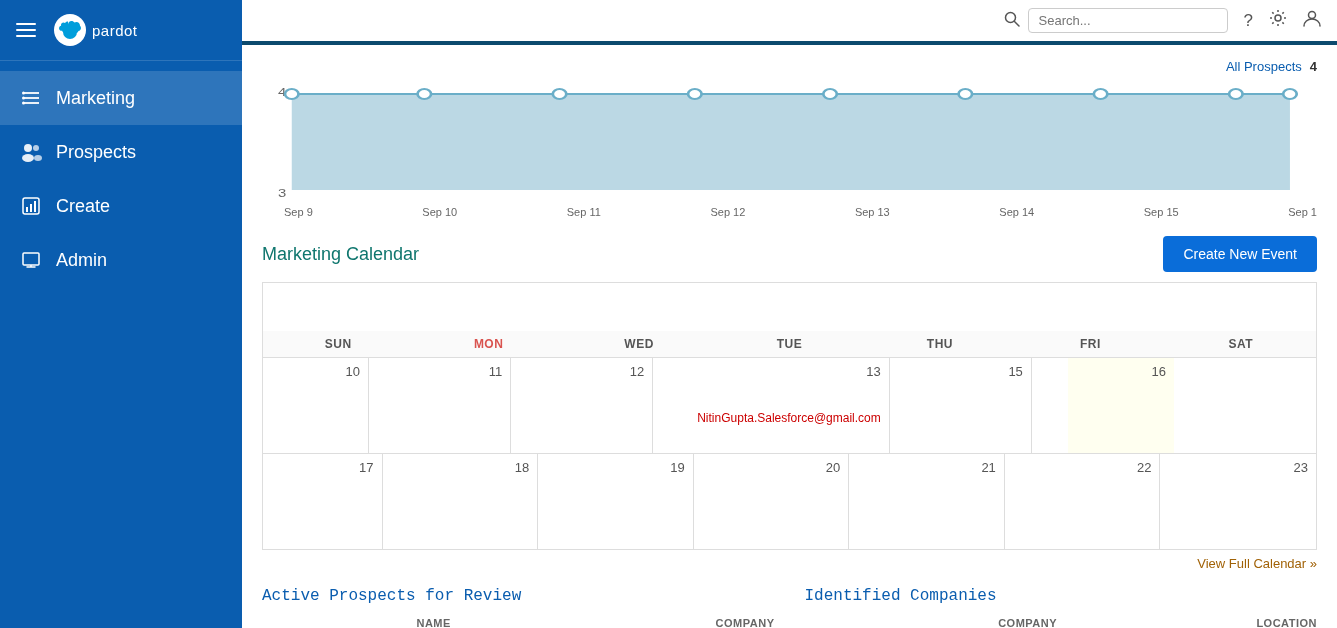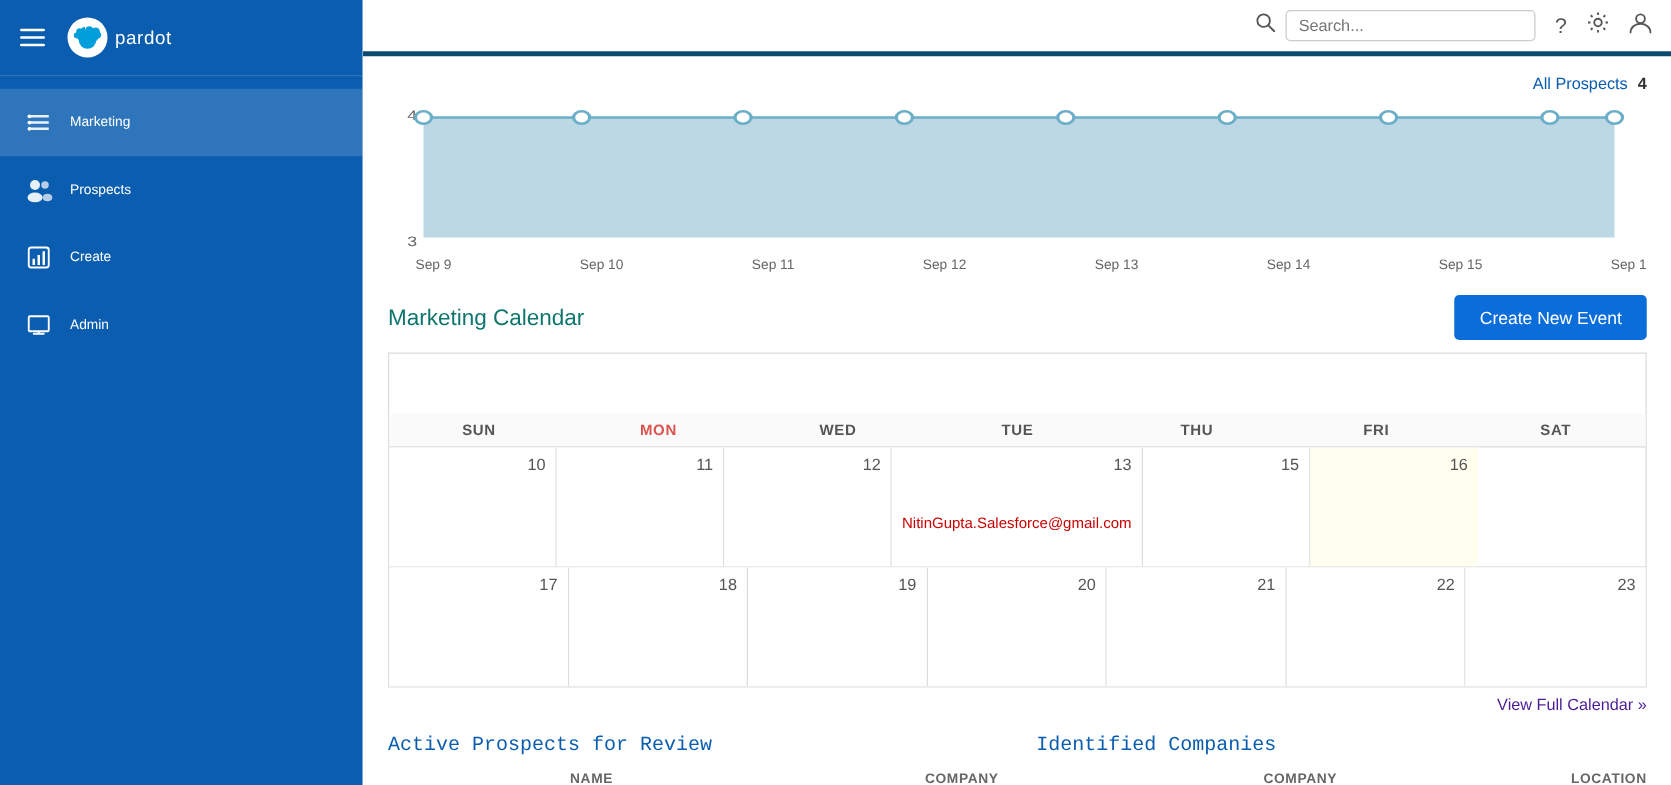--- a/index.html
+++ b/index.html
@@ -1,20 +1,20 @@
 <!DOCTYPE html>
 <html><head>
   <meta charset="utf-8">
   <style>
     * { box-sizing: border-box; margin: 0; padding: 0; }
     body { font-family: 'Segoe UI', Arial, sans-serif; display: flex; height: 628px; overflow: hidden; background: #f4f6f9; }
 
     
     #sidebar {
-      width: 290px;
+      width: 242px;
       background: #0a5daf;
       color: white;
       display: flex;
       flex-direction: column;
       min-height: 628px;
     }
     #sidebar-header {
       padding: 14px 16px;
       display: flex;
       align-items: center;
@@ -32,21 +32,21 @@
     }
     .logo-sf svg { width: 24px; height: 24px; }
     .logo-pardot { color: white; font-size: 15px; font-weight: 400; letter-spacing: 0.5px; }
 
     .sidebar-nav { display: flex; flex-direction: column; margin-top: 10px; }
     .sidebar-item {
       display: flex; align-items: center; gap: 14px;
       padding: 16px 20px;
       color: white;
       cursor: pointer;
-      font-size: 11px;
+      font-size: 18px;
       font-weight: 500;
     }
     .sidebar-item.active { background: rgba(255,255,255,0.15); }
     .sidebar-icon { width: 22px; height: 22px; display: flex; align-items: center; justify-content: center; flex-shrink: 0; }
 
     
     #main {
       flex: 1;
       display: flex;
       flex-direction: column;
@@ -109,39 +109,39 @@
       font-size: 14px;
       cursor: pointer;
       font-weight: 500;
     }
     .cal-header-row { display: grid; grid-template-columns: repeat(7, 1fr); border-bottom: 1px solid #ddd; }
     .cal-day-header {
       text-align: center; padding: 6px 0; font-size: 12px; font-weight: 600;
       color: #555; letter-spacing: 0.5px;
     }
     .cal-day-header.mon { color: #d9534f; }
-    .cal-row { display: grid; grid-template-columns: repeat(7, 1fr); border-bottom: 1px solid #ddd; }
+    .cal-row { display: grid; grid-template-columns: repeat(7, 1fr); border-bottom: 1px solid #ddd; gap: 36px; }
     .cal-cell {
       min-height: 95px; border-right: 1px solid #ddd; padding: 4px 8px;
       font-size: 13px; color: #333; position: relative; background: white;
     }
     .cal-cell:last-child { border-right: none; }
     .cal-cell.today { background: #fffff0; }
     .cal-date { text-align: right; color: #555; font-size: 13px; padding: 2px 0; }
     .cal-event-text {
       color: #cc0000; font-size: 12px; text-align: center;
       margin-top: 30px; font-weight: 400;
     }
 
     
     .view-full-cal {
       text-align: right; padding: 6px 0; font-size: 13px;
       color: #0a5daf; cursor: pointer;
     }
-    .view-full-cal a { color: #4c1d95; text-decoration: none; }
+    .view-full-cal a { color: #a16207; text-decoration: none; }
 
     
     .bottom-sections { display: flex; gap: 30px; margin-top: 10px; }
     .bottom-section { flex: 1; }
     .section-title { color: #0a5daf; font-size: 16px; font-weight: 400; margin-bottom: 8px; font-family: Liberation Mono, monospace; }
     .section-table { width: 100%; border-collapse: collapse; }
     .section-table th {
       font-size: 11px; font-weight: 700; color: #666; text-transform: uppercase;
       letter-spacing: 0.5px; border-bottom: 1px solid #ccc; padding: 4px 0;
       text-align: right;

